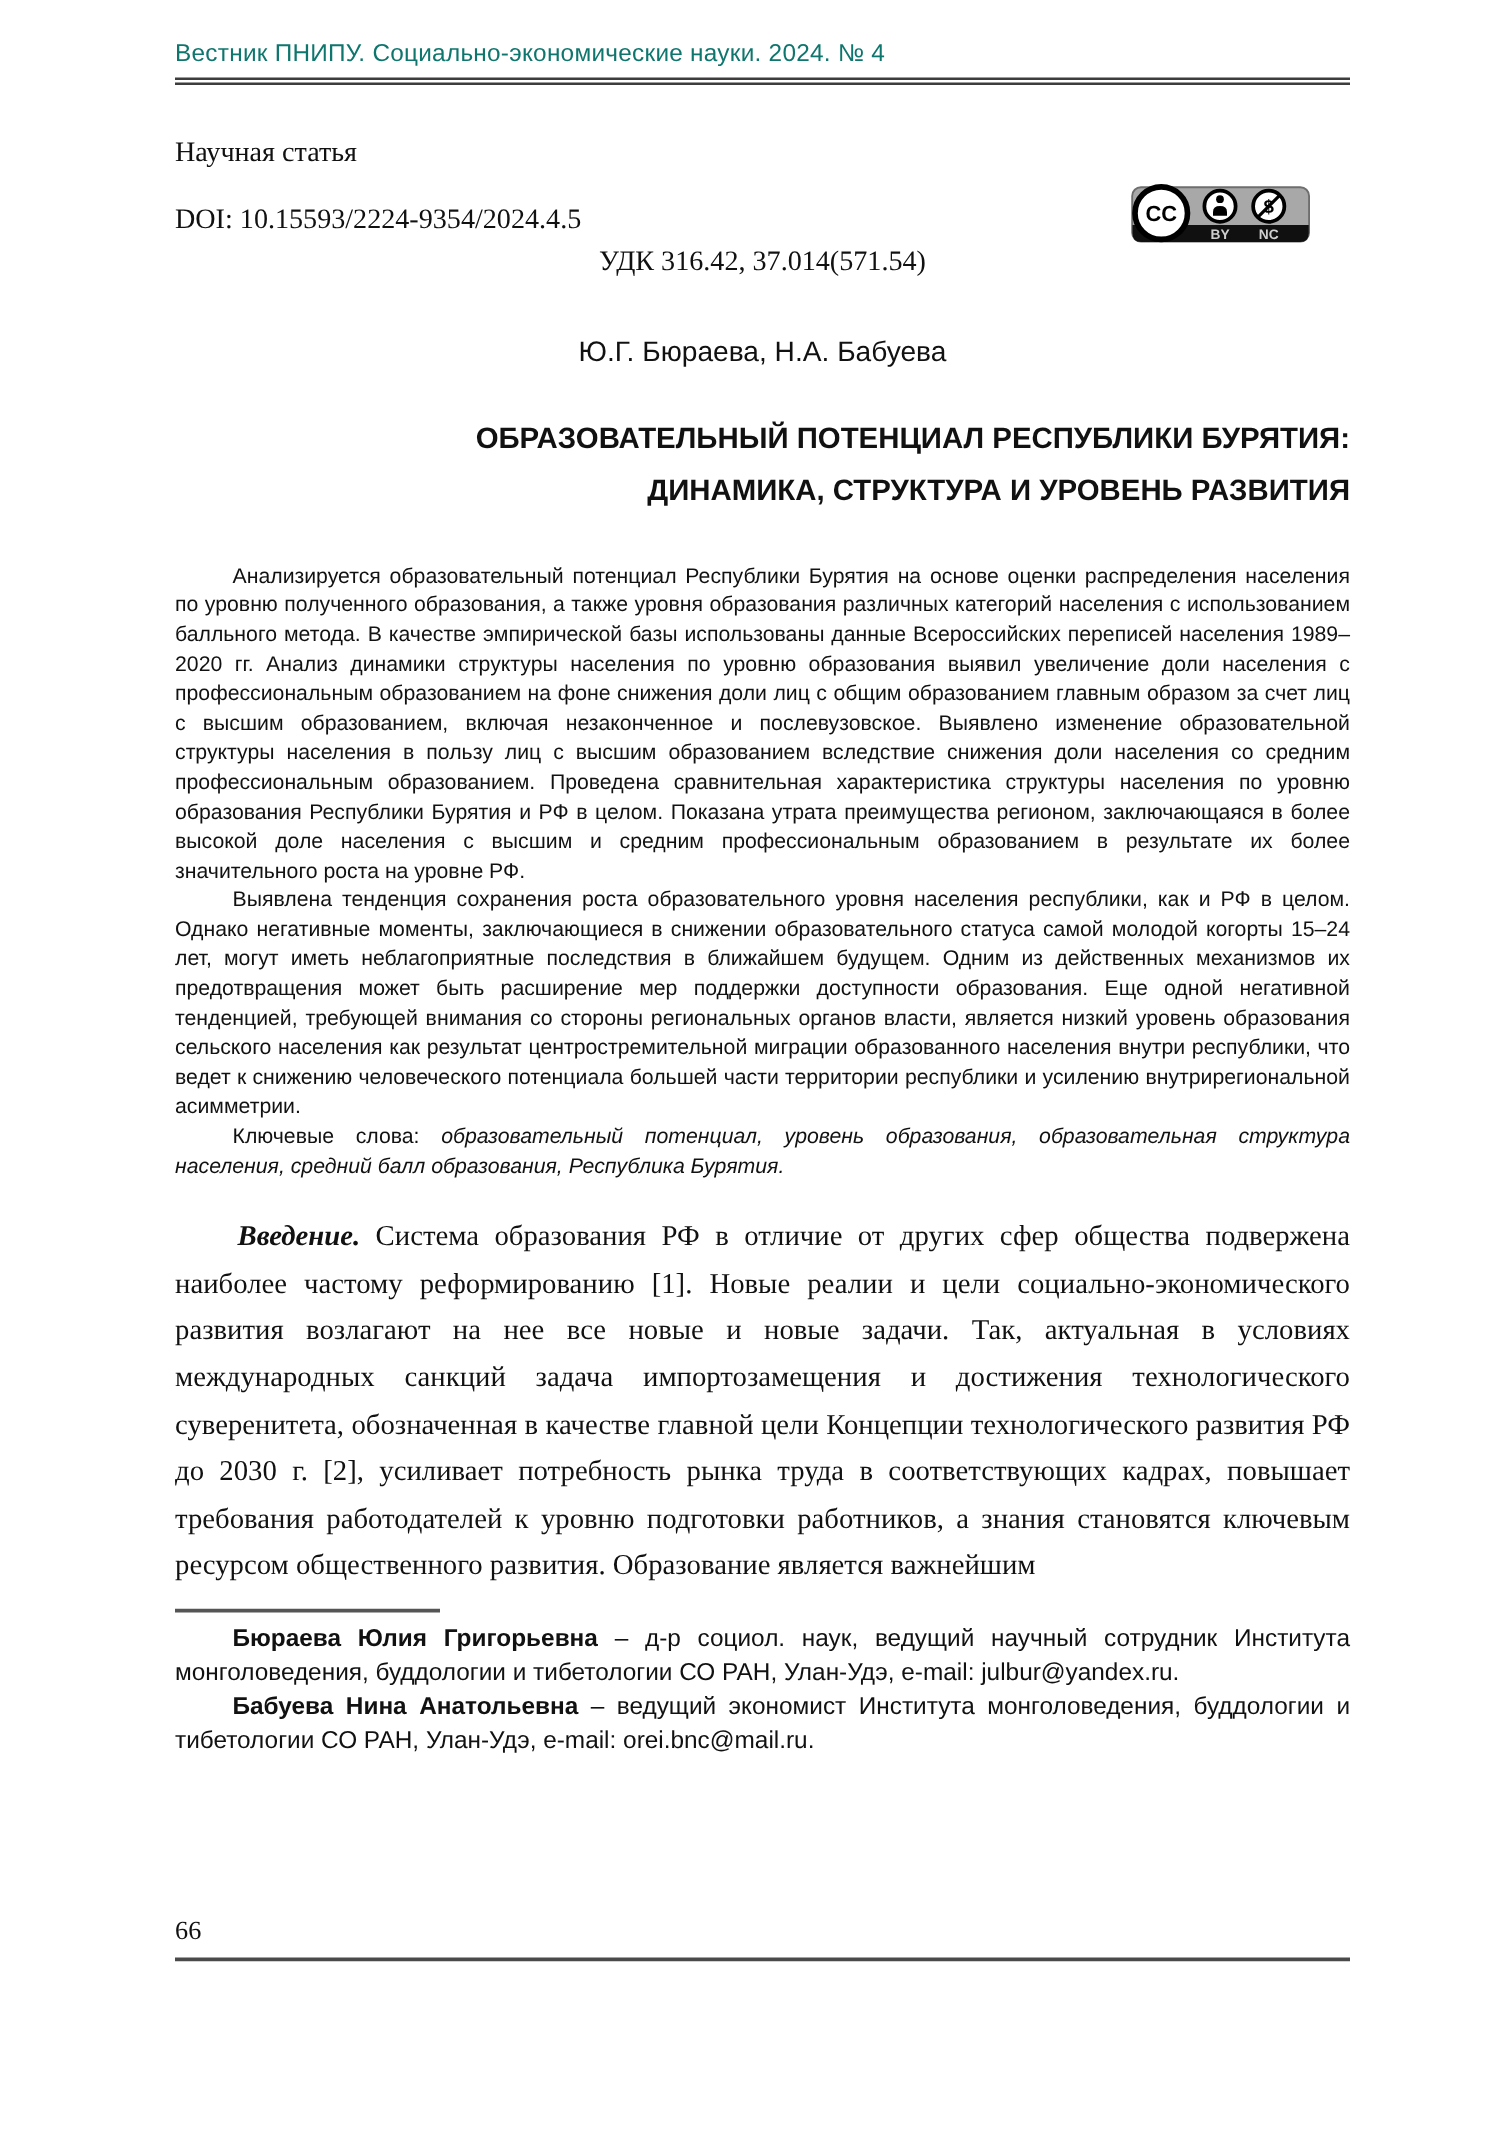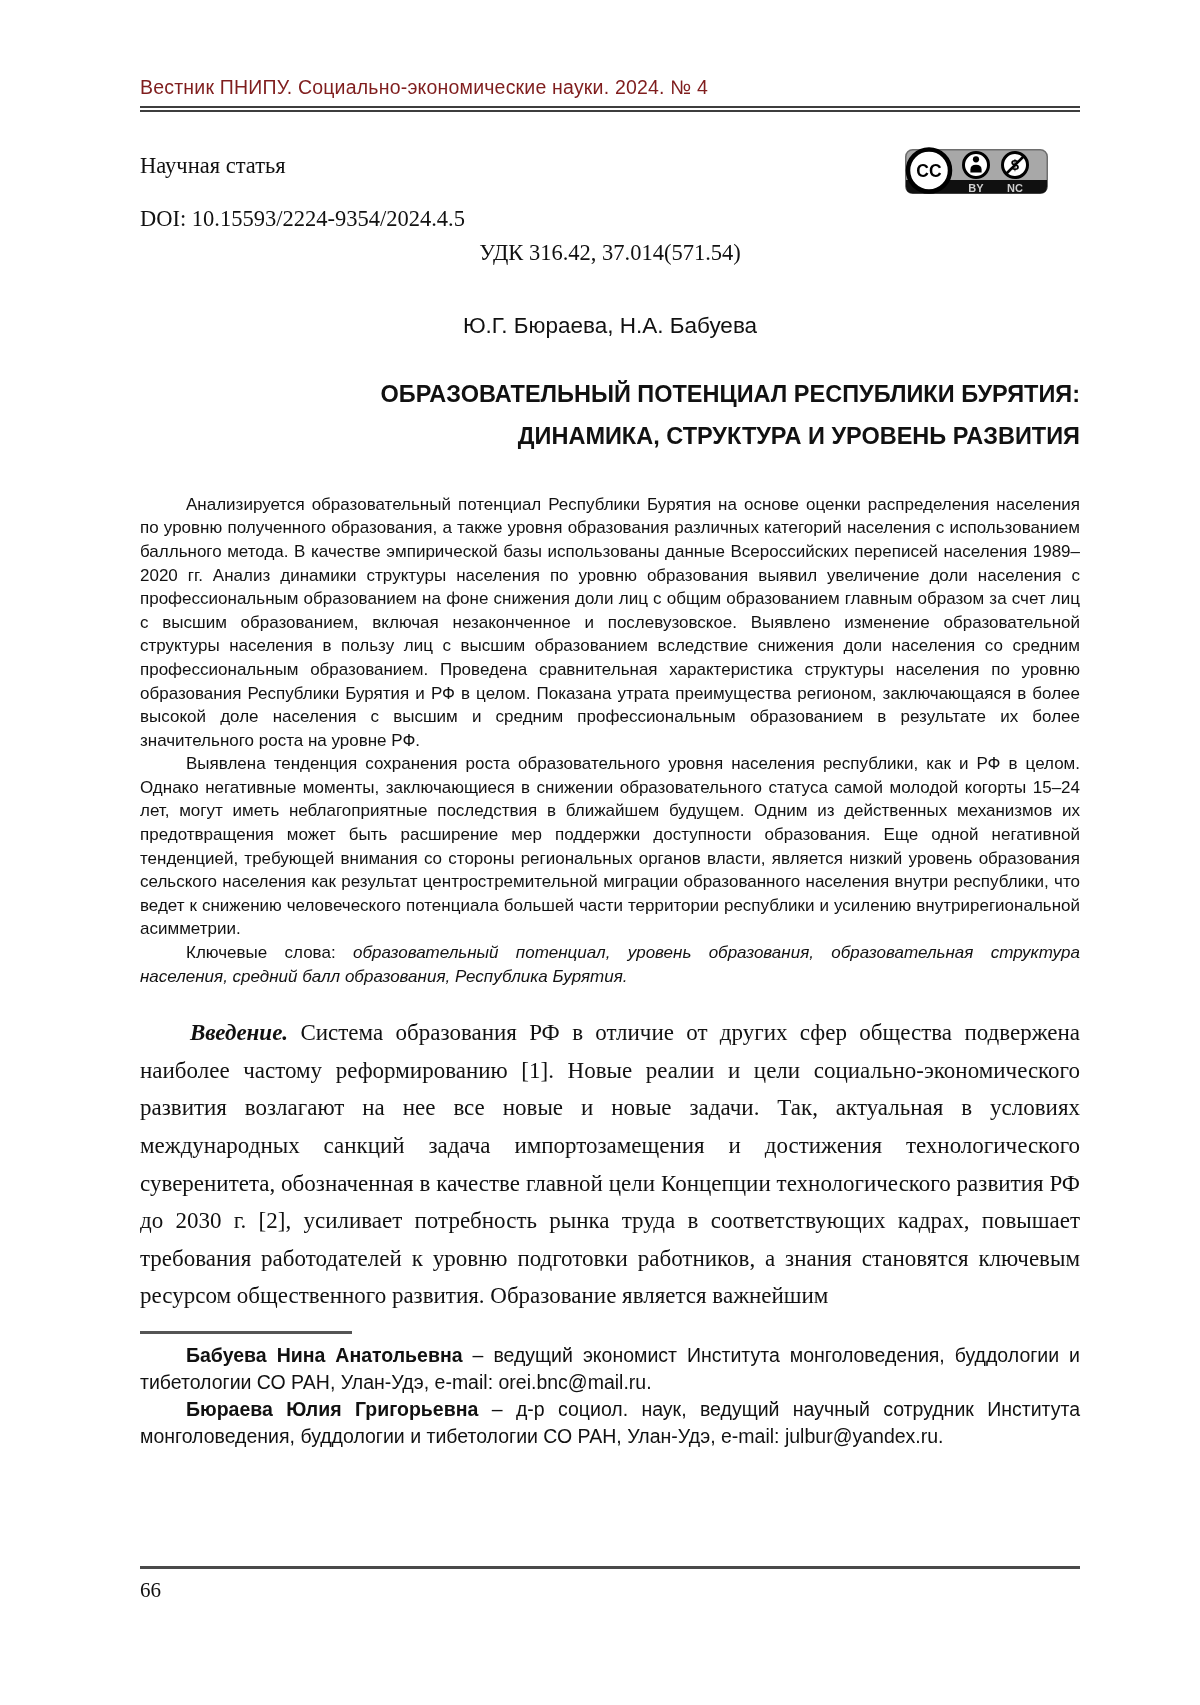--- a/index.html
+++ b/index.html
@@ -5,23 +5,23 @@
   * { margin:0; padding:0; box-sizing:border-box; }
   html,body { background:#ffffff; }
   body {
     width:1200px; height:1705px; position:relative; overflow:hidden;
     font-family:"Liberation Sans", sans-serif; color:#111;
   }
   .page { position:absolute; inset:0; background:#fff; }
   .content { position:absolute; left:140px; top:0; width:940px; }
 
   .journal-header {
-    margin-top:76px;
+    margin-top:32px;
     font:19.5px/1.2 "Liberation Sans", sans-serif;
-    color:#7f1d1d; letter-spacing:0.2px;
+    color:#0f766e; letter-spacing:0.2px;
   }
   .header-rule { margin-top:7px; border-bottom:6px double #3d3d3d; }
 
   .article-type {
     margin-top:40px;
     font:22.5px/1.25 "Liberation Serif", serif;
   }
   .doi { margin-top:24px; font:22.5px/1.25 "Liberation Serif", serif; }
   .udc { margin-top:6px;  font:22.5px/1.25 "Liberation Serif", serif;text-align:center; }
 
@@ -65,21 +65,21 @@
     text-align:justify; hyphens:auto;
   }
   .footnote p { text-indent:46px; }
   .footnote .fn-name { font-weight:bold; }
 
   .bottom-rule {
     position:absolute; left:140px; width:940px; top:1566px;
     border-top:3px solid #4a4a4a;
   }
   .page-number {
-    position:absolute; left:140px; top:1578px;
+    position:absolute; left:140px; top:1532px;
     font:21px "Liberation Serif", serif;
   }
 
   
   .cc-badge { position:absolute; left:905px; top:149px; width:143px; height:45px; }
   .cc-badge svg { display:block; width:143px; height:45px; overflow:visible; }
   .cc-badge text { font-family:"Liberation Sans", sans-serif; }
 </style>
 </head>
 <body>
@@ -106,22 +106,22 @@
       <p>Анализируется образовательный потенциал Республики Бурятия на основе оценки распределения населения по уровню полученного образования, а также уровня образования различных категорий населения с использованием балльного метода. В качестве эмпирической базы использованы данные Всероссийских переписей населения 1989–2020 гг. Анализ динамики структуры населения по уровню образования выявил увеличение доли населения с профессиональным образованием на фоне снижения доли лиц с общим образованием главным образом за счет лиц с высшим образованием, включая незаконченное и послевузовское. Выявлено изменение образовательной структуры населения в пользу лиц с высшим образованием вследствие снижения доли населения со средним профессиональным образованием. Проведена сравнительная характеристика структуры населения по уровню образования Республики Бурятия и РФ в целом. Показана утрата преимущества регионом, заключающаяся в более высокой доле населения с высшим и средним профессиональным образованием в результате их более значительного роста на уровне РФ.</p>
       <p>Выявлена тенденция сохранения роста образовательного уровня населения республики, как и РФ в целом. Однако негативные моменты, заключающиеся в снижении образовательного статуса самой молодой когорты 15–24 лет, могут иметь неблагоприятные последствия в ближайшем будущем. Одним из действенных механизмов их предотвращения может быть расширение мер поддержки доступности образования. Еще одной негативной тенденцией, требующей внимания со стороны региональных органов власти, является низкий уровень образования сельского населения как результат центростремительной миграции образованного населения внутри республики, что ведет к снижению человеческого потенциала большей части территории республики и усилению внутрирегиональной асимметрии.</p>
       <p class="keywords"><span>Ключевые слова: </span><em>образовательный потенциал, уровень образования, образовательная структура населения, средний балл образования, Республика Бурятия.</em></p>
     </div>
 
     <p class="intro"><span class="lead">Введение.</span><span> Система образования РФ в отличие от других сфер общества подвержена наиболее частому реформированию [1]. Новые реалии и цели социально-экономического развития возлагают на нее все новые и новые задачи. Так, актуальная в условиях международных санкций задача импортозамещения и достижения технологического суверенитета, обозначенная в качестве главной цели Концепции технологического развития РФ до 2030 г. [2], усиливает потребность рынка труда в соответствующих кадрах, повышает требования работодателей к уровню подготовки работников, а знания становятся ключевым ресурсом общественного развития. Образование является важнейшим</span></p>
 
     <div class="footnote-rule"></div>
 
     <div class="footnote">
+      <p><span class="fn-name">Бюраева Юлия Григорьевна</span><span> – д-р социол. наук, ведущий научный сотрудник Института монголоведения, буддологии и тибетологии СО РАН, Улан-Удэ, e-mail: julbur@yandex.ru.</span></p>
       <p><span class="fn-name">Бабуева Нина Анатольевна</span><span> – ведущий экономист Института монголоведения, буддологии и тибетологии СО РАН, Улан-Удэ, e-mail: orei.bnc@mail.ru.</span></p>
-      <p><span class="fn-name">Бюраева Юлия Григорьевна</span><span> – д-р социол. наук, ведущий научный сотрудник Института монголоведения, буддологии и тибетологии СО РАН, Улан-Удэ, e-mail: julbur@yandex.ru.</span></p>
     </div>
 
   </div>
 
   <div class="cc-badge">
     <svg viewBox="0 0 143 45">
       <rect x="0.75" y="0.75" width="141.5" height="43.5" rx="7" fill="#a8a8a8" stroke="#6e6e6e" stroke-width="1.5"></rect>
       <path d="M1,31 L142,31 L142,37.5 Q142,44.5 135,44.5 L8,44.5 Q1,44.5 1,37.5 Z" fill="#101010"></path>
       <text x="71" y="42.5" text-anchor="middle" font-size="11" font-weight="bold" fill="#cfcfcf">BY</text>
       <text x="110" y="42.5" text-anchor="middle" font-size="11" font-weight="bold" fill="#cfcfcf">NC</text>

